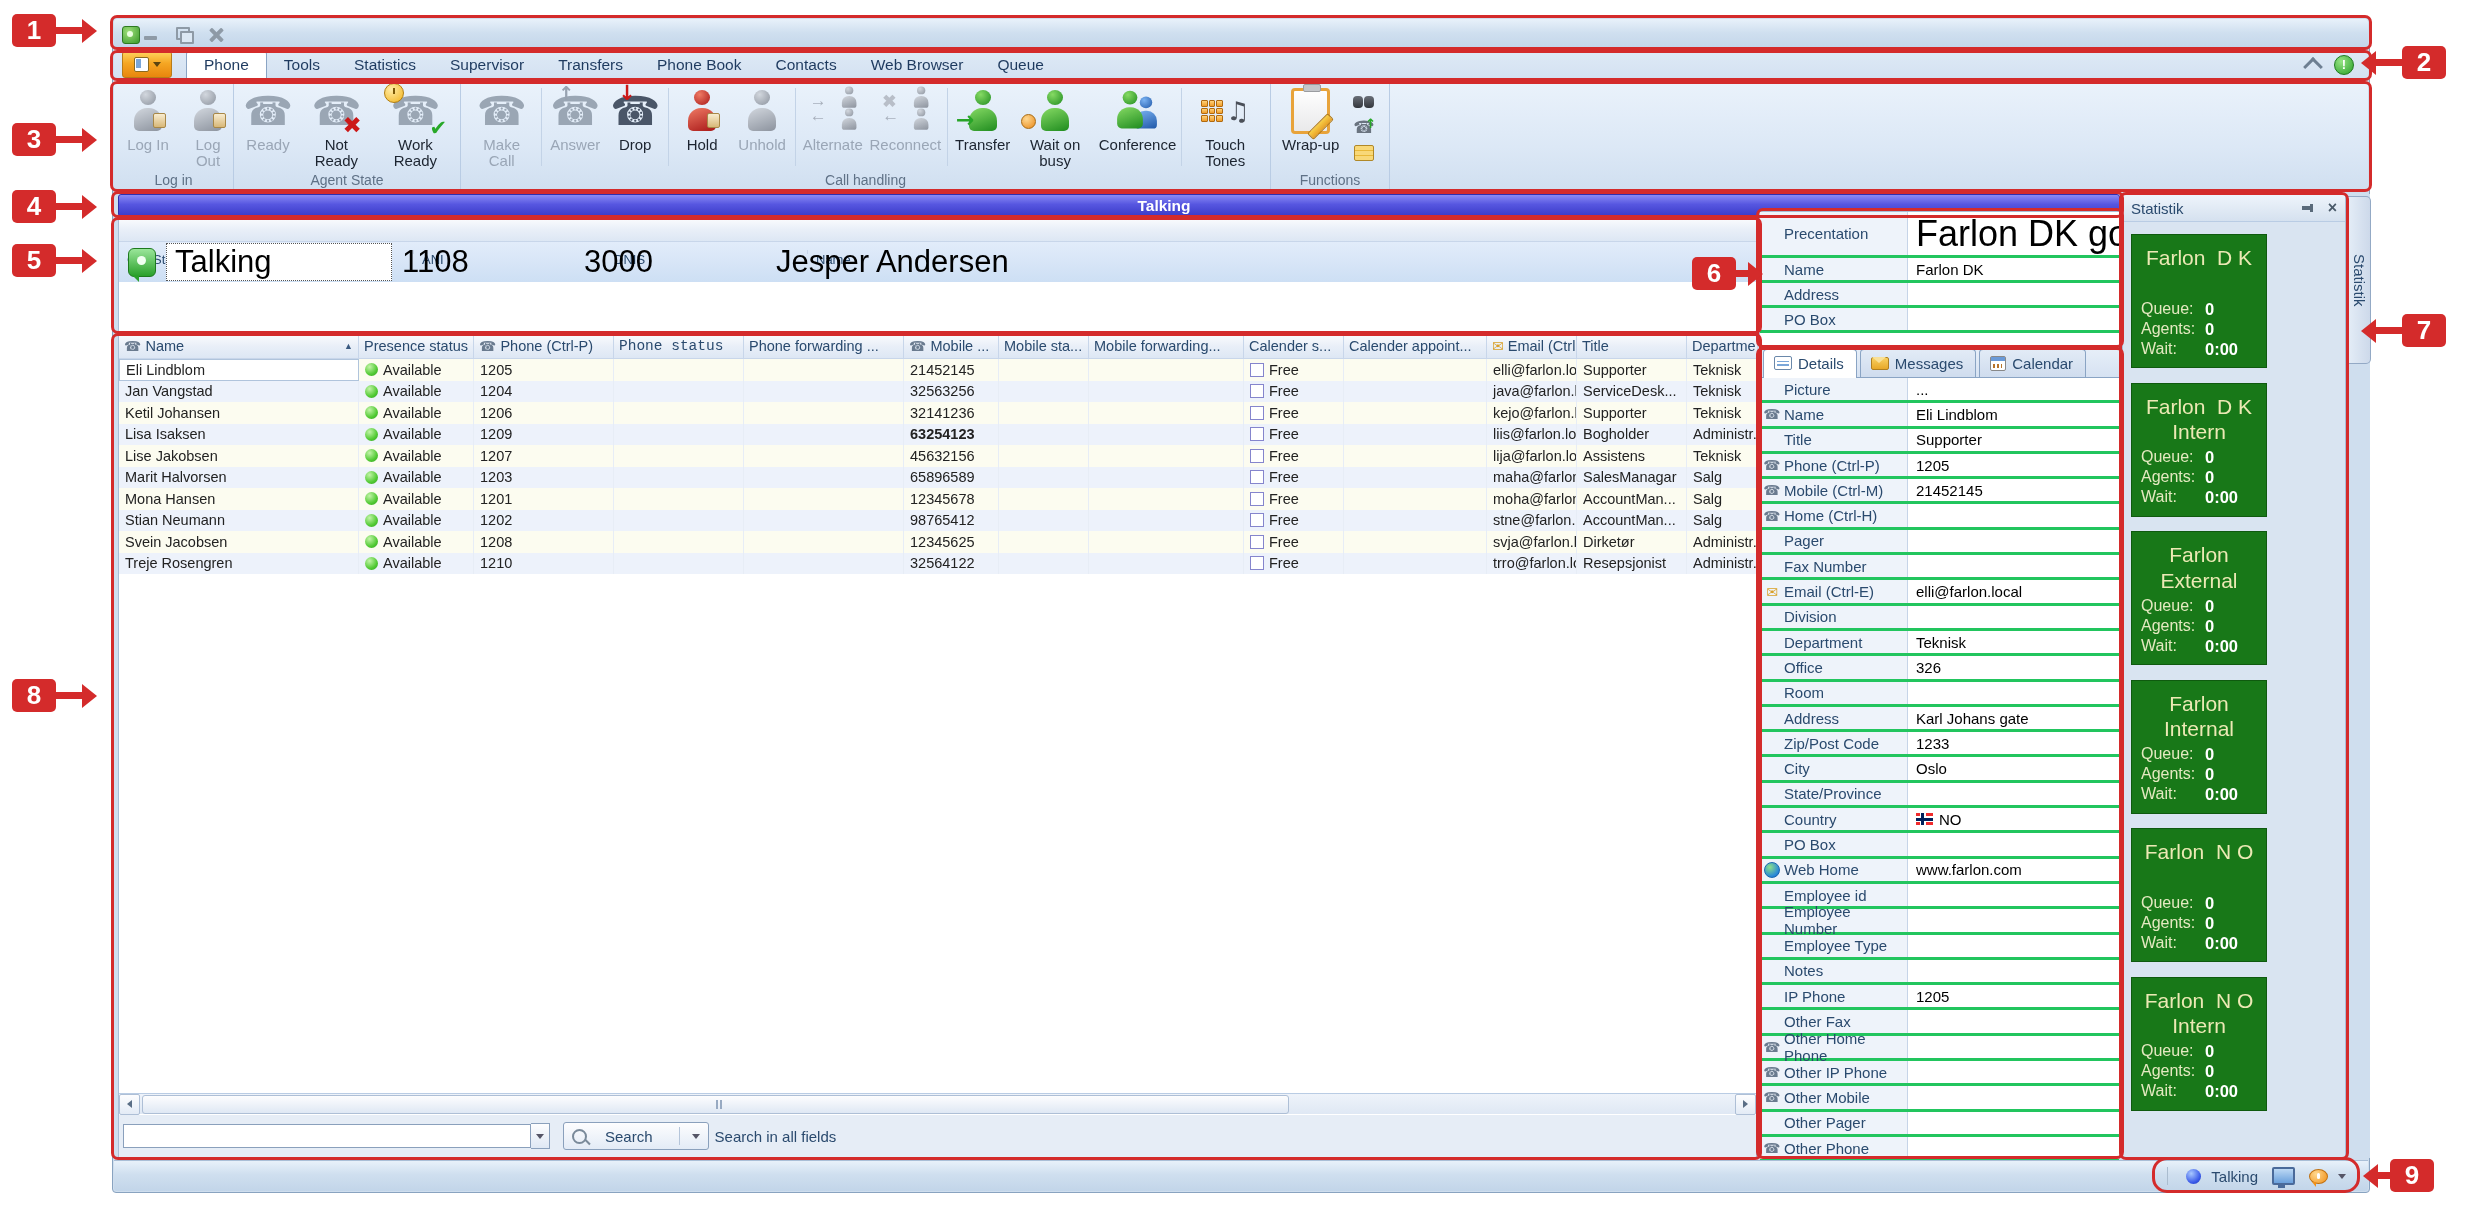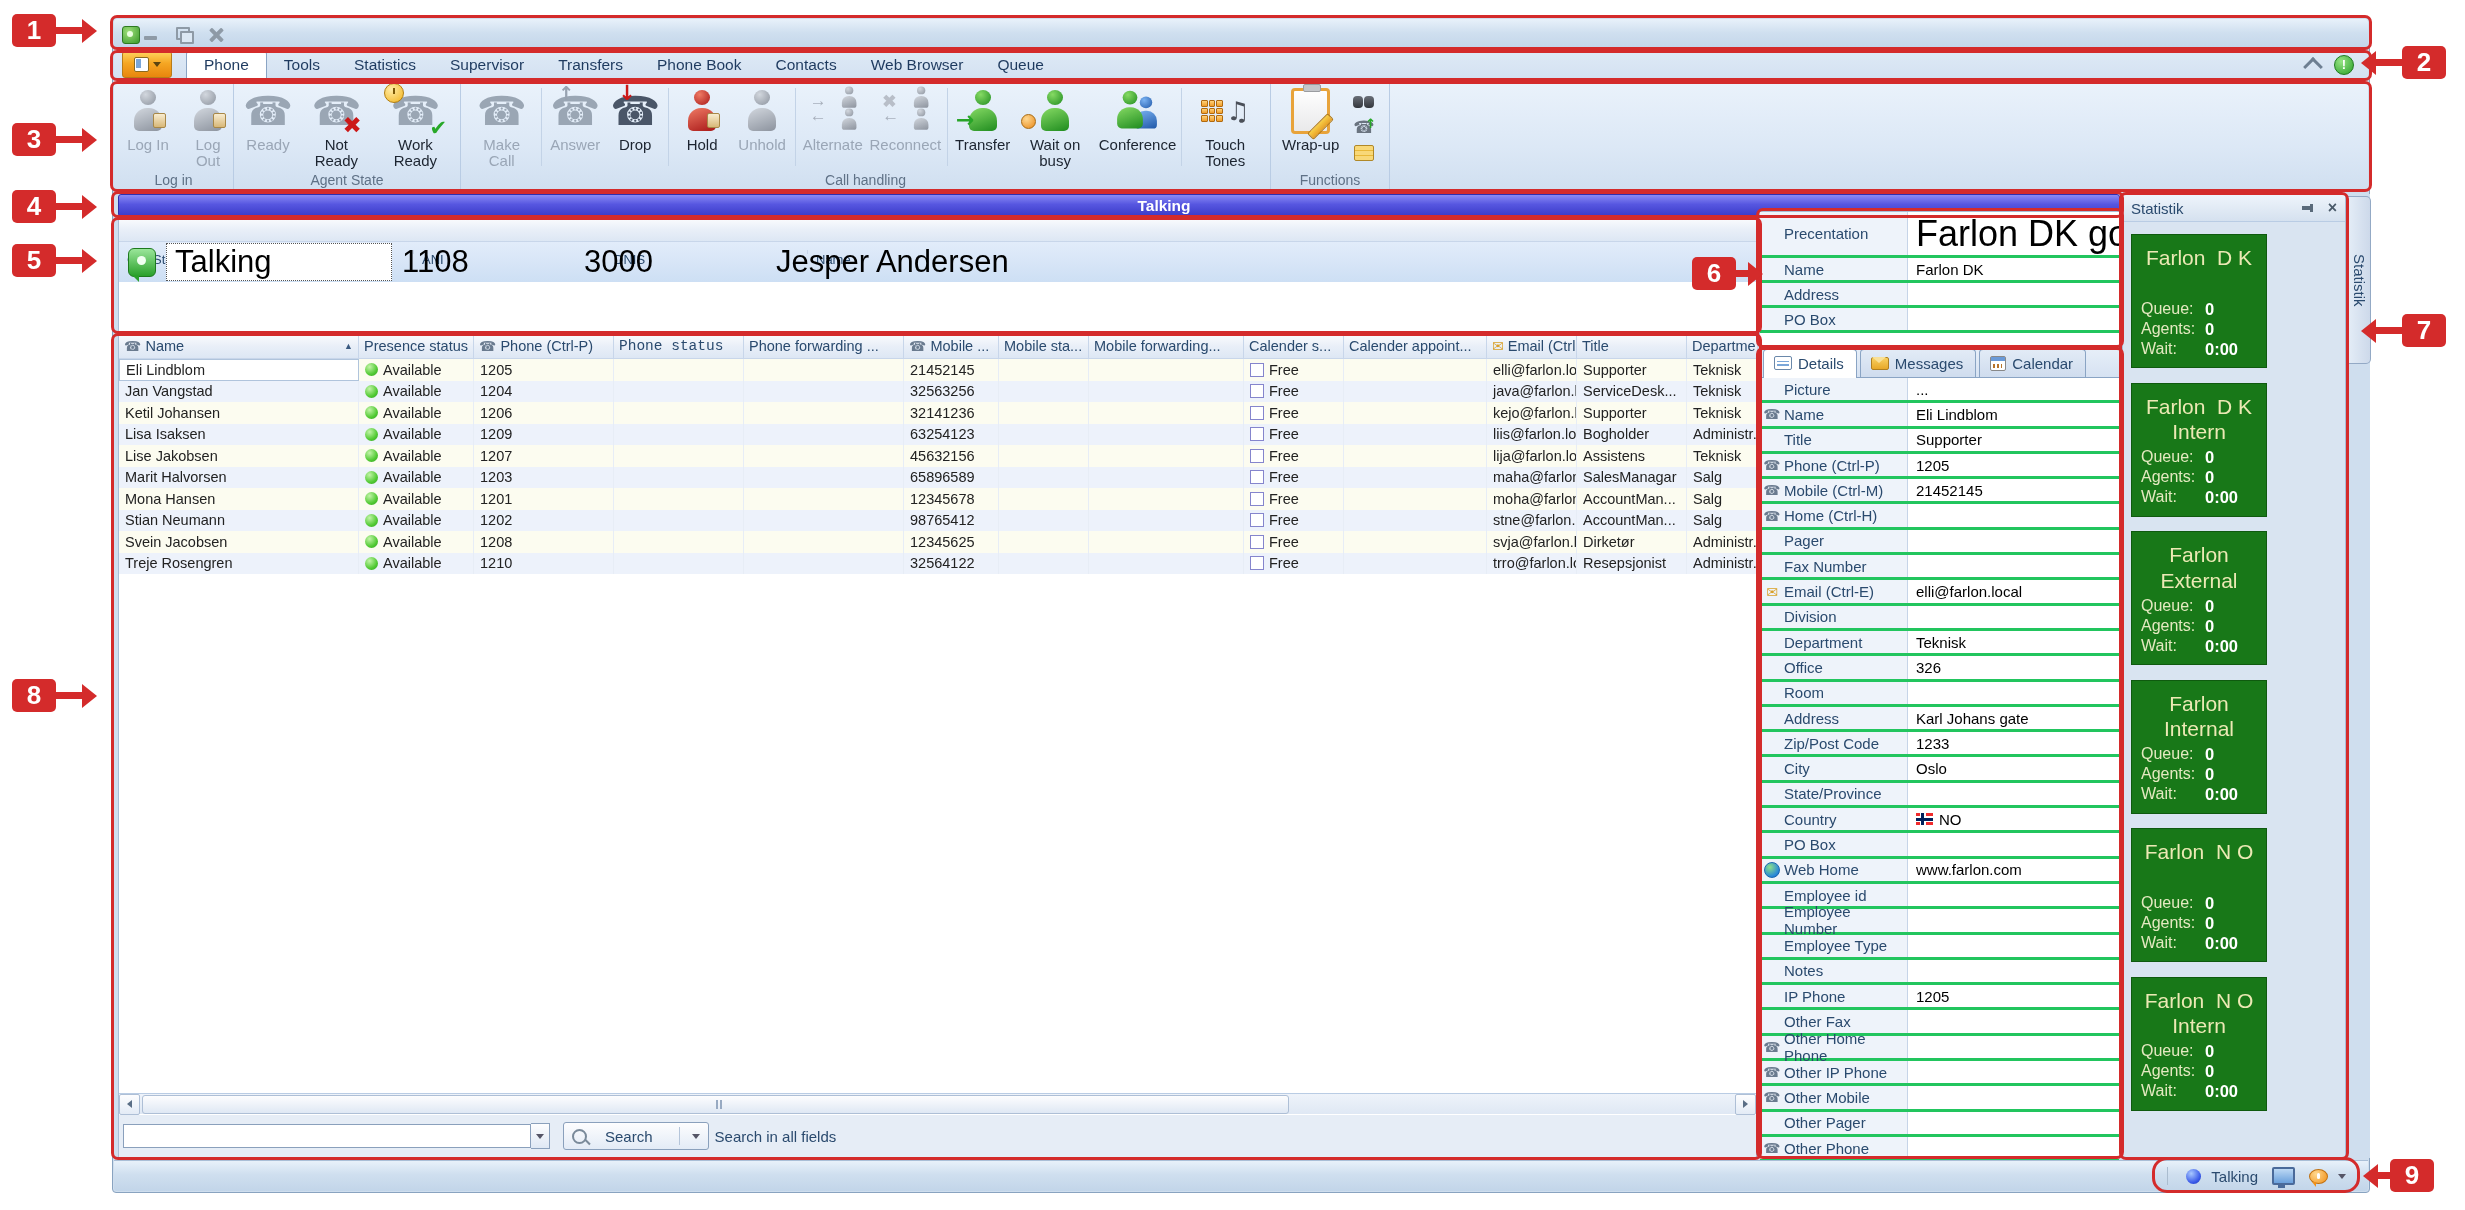--- a/index.html
+++ b/index.html
@@ -600,21 +600,21 @@
         </div>
         <div class="trow even">
           <div class="tcell" style="width: 240px; flex: 0 0 240px;">Lisa Isaksen</div>
           <div class="tcell" style="width: 115px; flex: 0 0 115px;">
             <span class="ball"></span>
             <span>Available</span>
           </div>
           <div class="tcell" style="width: 140px; flex: 0 0 140px;">1209</div>
           <div class="tcell" style="width: 130px; flex: 0 0 130px;"></div>
           <div class="tcell" style="width: 160px; flex: 0 0 160px;"></div>
-          <div class="tcell" style="width: 95px; flex: 0 0 95px;">63254123</div>
+          <div class="tcell" style="width: 95px; flex: 0 0 95px; font-weight: bold;">63254123</div>
           <div class="tcell" style="width: 90px; flex: 0 0 90px;"></div>
           <div class="tcell" style="width: 155px; flex: 0 0 155px;"></div>
           <div class="tcell" style="width: 100px; flex: 0 0 100px;">
             <span class="cbx"></span>
             <span>Free</span>
           </div>
           <div class="tcell" style="width: 143px; flex: 0 0 143px;"></div>
           <div class="tcell" style="width: 90px; flex: 0 0 90px;">liis@farlon.local</div>
           <div class="tcell" style="width: 110px; flex: 0 0 110px;">Bogholder</div>
           <div class="tcell" style="width: 71px; flex: 0 0 71px;">Administr.</div>

